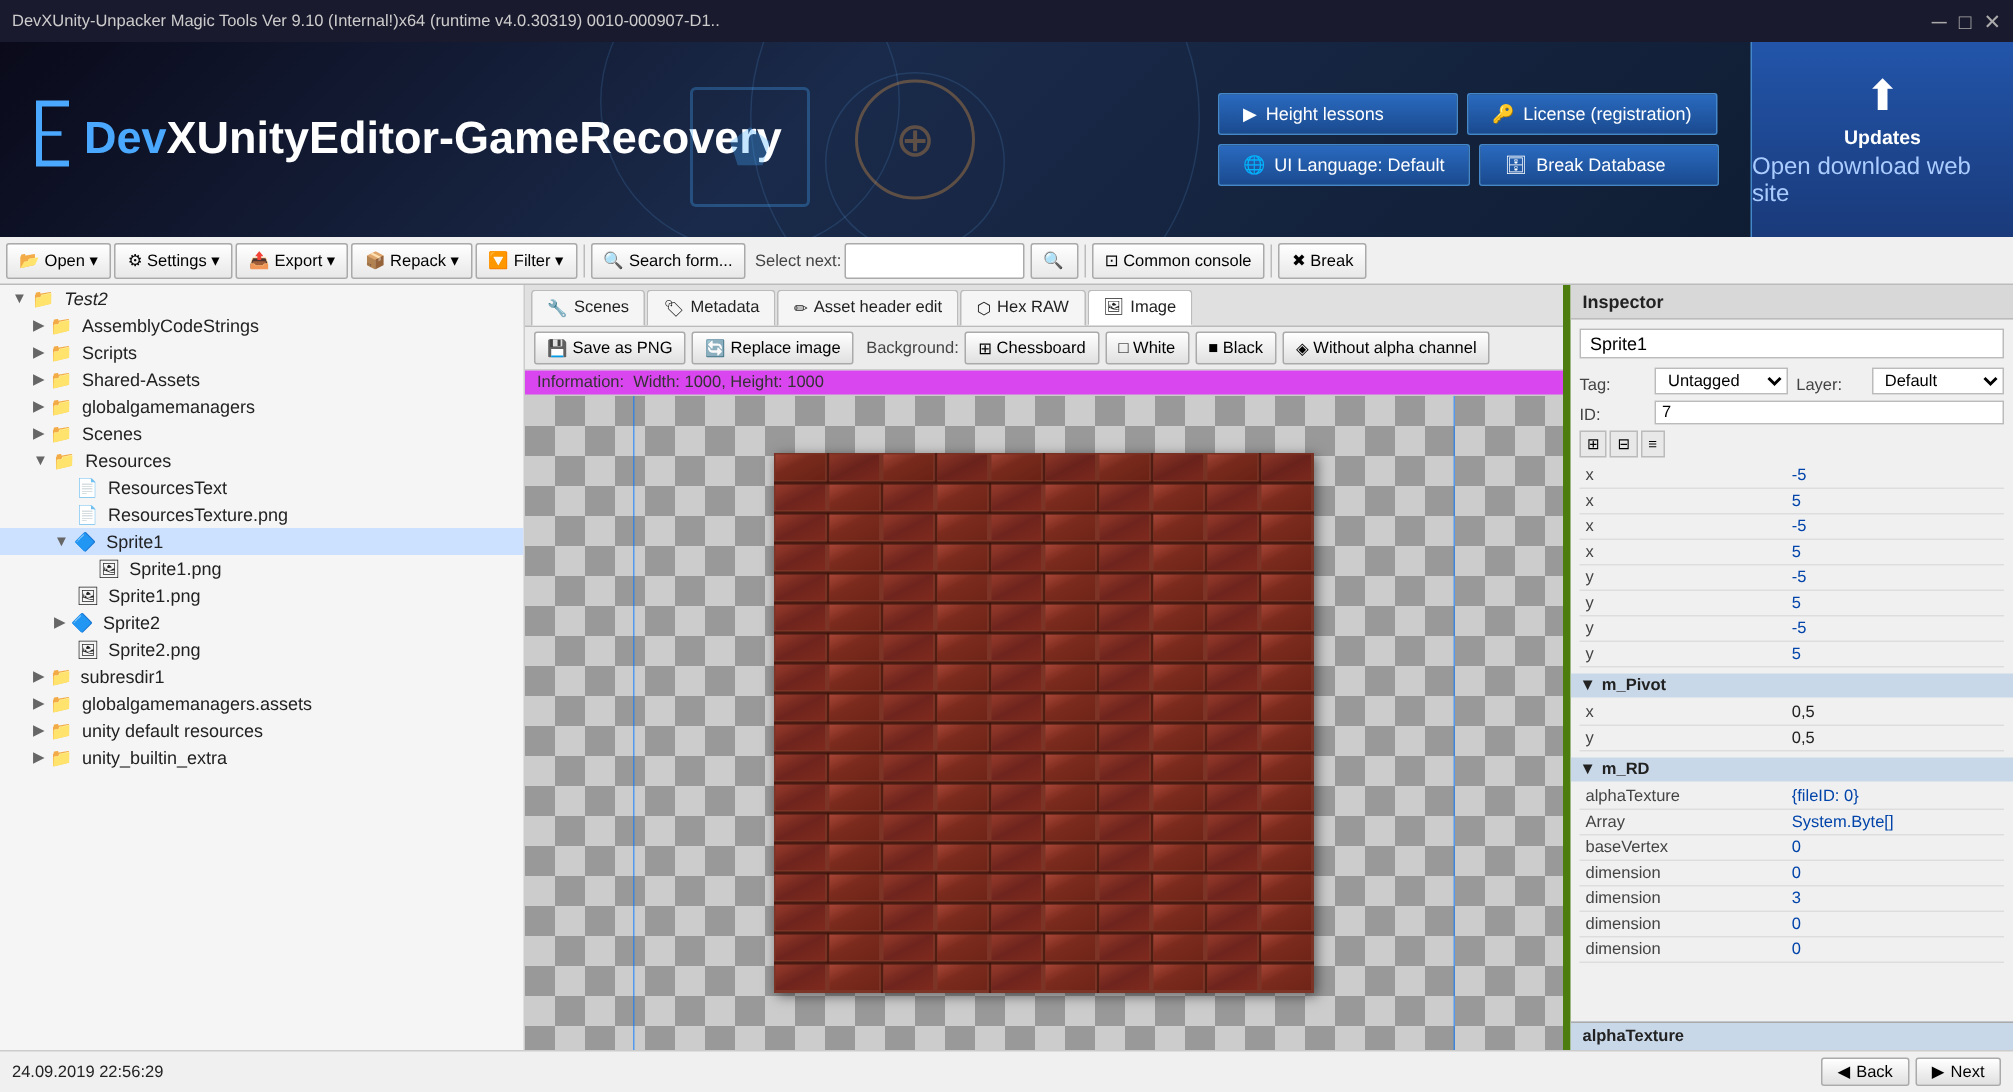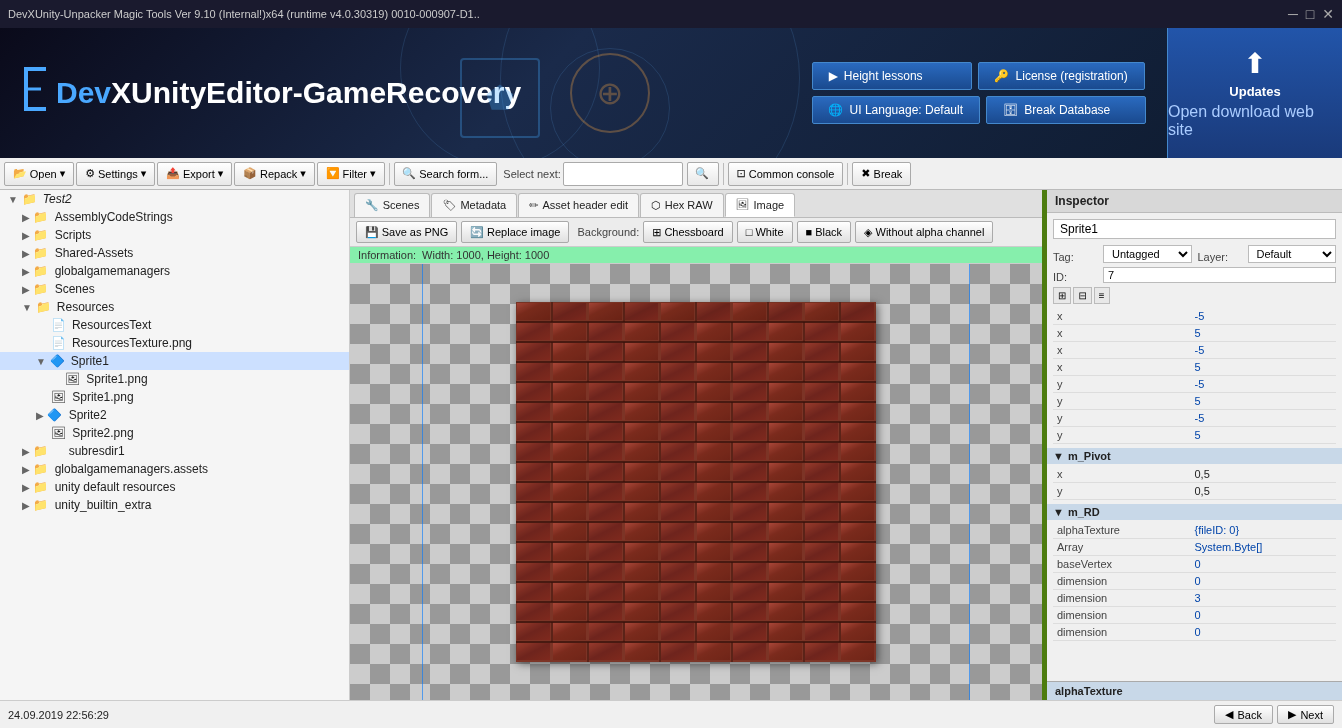--- a/index.html
+++ b/index.html
@@ -188,21 +188,21 @@
       display: flex;
       align-items: center;
       gap: 3px;
       height: 22px;
       border-radius: 2px;
     }
     .bg-label { font-size: 11px; color: #444; margin-left: 4px; }
 
     
     #info-bar {
-      background: #86efac;
+      background: #d946ef;
       border-bottom: 1px solid #ccc;
       padding: 2px 8px;
       font-size: 11px;
       color: #333;
       display: flex;
       align-items: center;
     }
 
     
     #image-display {
@@ -517,21 +517,21 @@
           <span style="margin-left:3px;">Sprite2</span>
         </div>
         <div class="tree-item" style="padding-left: 36px;">
           <span style="width:12px;display:inline-block;"></span>
           <span>🖼</span>
           <span style="margin-left:3px;">Sprite2.png</span>
         </div>
         <div class="tree-item" style="padding-left: 22px;">
           <span class="expand-arrow">▶</span>
           <span>📁</span>
-          <span style="margin-left:17px;">subresdir1</span>
+          <span style="margin-left:2px;">subresdir1</span>
         </div>
         <div class="tree-item" style="padding-left: 22px;">
           <span class="expand-arrow">▶</span>
           <span>📁</span>
           <span style="margin-left:3px;">globalgamemanagers.assets</span>
         </div>
         <div class="tree-item" style="padding-left: 22px;">
           <span class="expand-arrow">▶</span>
           <span>📁</span>
           <span style="margin-left:3px;">unity default resources</span>

